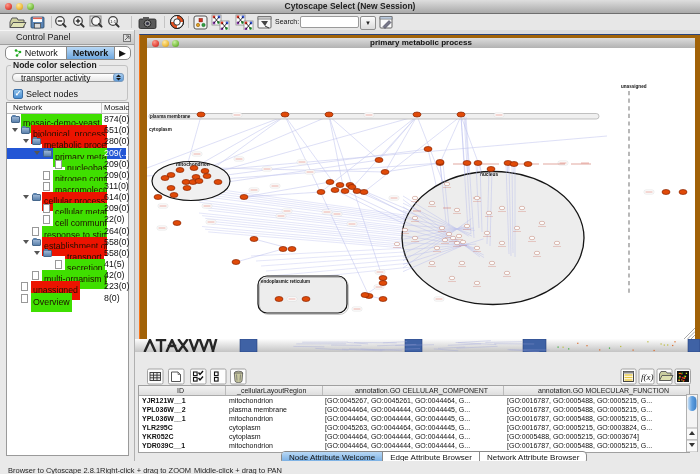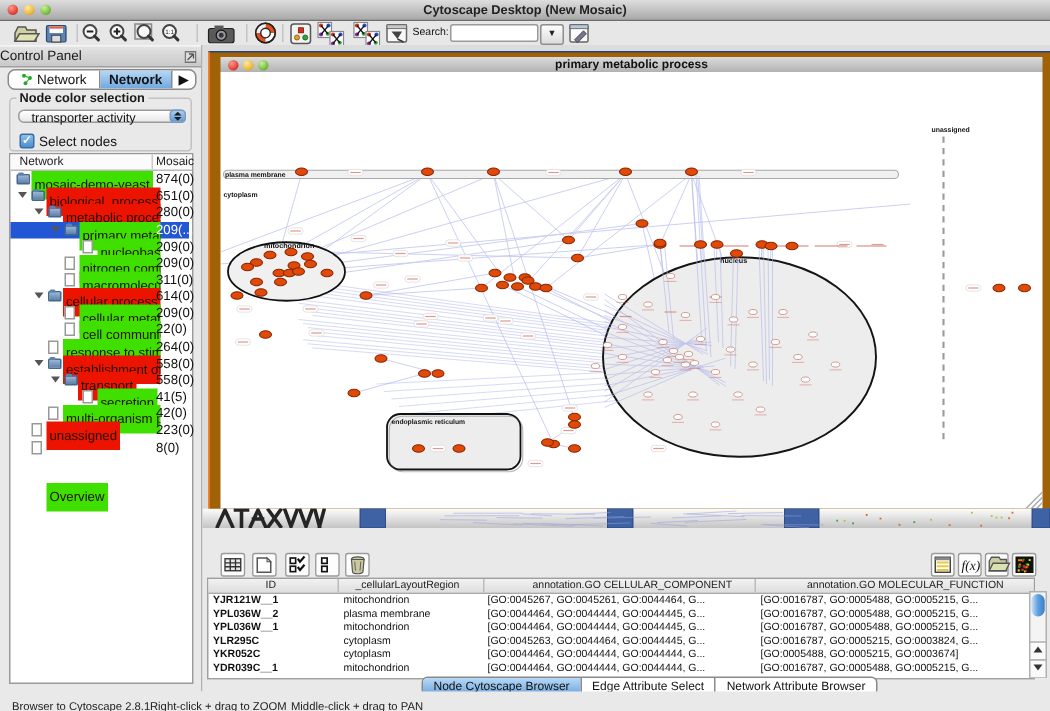--- a/index.html
+++ b/index.html
@@ -9,21 +9,21 @@
 #titlebar{left:0;top:0;width:700px;height:13px;background:linear-gradient(#dedede,#b9b9b9 70%,#a9a9a9);border-bottom:1px solid #6f6f6f;}
 #titlebar .title{width:100%;text-align:center;font-size:8.5px;font-weight:bold;color:#222;line-height:13px;}
 .light{top:3px;width:7px;height:7px;border-radius:50%;}
 #toolbar{left:0;top:14px;width:700px;height:16px;background:#e7e7e7;border-bottom:1px solid #b5b5b5;}
 .tsep{top:16px;width:1px;height:12px;background:#c4c4c4;}
 #searchlbl{left:275px;top:18px;font-size:7px;color:#111;}
 #searchbox{left:300px;top:16px;width:57px;height:10px;background:#fff;border:1px solid #9a9a9a;border-radius:2px;}
 #searchdrop{left:360px;top:16px;width:14px;height:12px;background:linear-gradient(#fdfdfd,#dcdcdc);border:1px solid #8e8e8e;border-radius:2px;font-size:6px;text-align:center;line-height:12px;color:#222;}
 
 #cpanel{left:0;top:30px;width:134px;height:431px;background:#e9e9e9;border-right:1px solid #b0b0b0;}
-.phead{height:13px;background:linear-gradient(#e3e3e3,#c9c9c9);border-top:1px solid #f5f5f5;border-bottom:1px solid #9f9f9f;font-size:9px;color:#1a1a1a;line-height:13px;padding-left:0;position:relative;}
+.phead{height:13px;background:linear-gradient(#e3e3e3,#c9c9c9);border-top:1px solid #f5f5f5;border-bottom:1px solid #9f9f9f;font-size:9px;color:#1a1a1a;line-height:13px;padding-left:16px;position:relative;}
 #tabs{left:5px;top:16px;width:124px;height:12px;border:1px solid #8a8a8a;border-radius:5px;background:#fff;overflow:hidden;display:flex;}
 #tabs .seg{font-size:9px;line-height:12px;text-align:center;color:#111;}
 #segnet{width:60px;border-right:1px solid #8a8a8a;}
 #segmos{width:47px;background:linear-gradient(#b8d8f5,#6fa8e0);font-weight:bold;border-right:1px solid #8a8a8a;}
 #segarr{width:15px;font-size:7px;}
 #groupbox{left:6px;top:35px;width:120px;height:34px;border:1px solid #c2c2c2;border-radius:3px;}
 #grouplbl{left:11px;top:30px;font-size:8.5px;font-weight:bold;color:#1a1a1a;background:#e9e9e9;padding:0 2px;}
 #combo{left:12px;top:43px;width:112px;height:9px;background:linear-gradient(#fff,#e8e8e8);border:1px solid #9a9a9a;border-radius:4px;font-size:8.5px;line-height:9px;padding-left:8px;color:#111;box-sizing:border-box;}
 #combobtn{left:113px;top:43px;width:11px;height:9px;background:linear-gradient(#a8cdf0,#5f9bd8);border:1px solid #7a9cc0;border-radius:3px;box-sizing:border-box;}
 #checkbox{left:13px;top:59px;width:8px;height:8px;background:linear-gradient(#8ec0ea,#4a8ed2);border:1px solid #3a6ea5;border-radius:2px;color:#fff;font-size:8px;line-height:8px;text-align:center;font-weight:bold;}
@@ -59,21 +59,21 @@
 .drow b{font-size:7px;}
 #dtabs{position:absolute;left:146px;top:99px;height:11px;border:1px solid #8a8a8a;border-radius:4px;background:#fff;display:flex;overflow:hidden;}
 #dtabs .seg{font-size:8px;line-height:11px;padding:0 7px;color:#111;}
 
 #status{left:0;top:461px;width:700px;height:13px;background:#e9e9e9;font-size:7.5px;color:#222;}
 </style>
 </head>
 <body>
 
 <div class="abs" id="titlebar">
-    <div class="title">Cytoscape Desktop (New Mosaic)</div>
+    <div class="title">Cytoscape Select (New Session)</div>
   </div>
 <div class="abs light" style="left:5px;background:radial-gradient(circle at 35% 30%,#ff9a8a,#e2463c 60%,#b02318);"></div>
 <div class="abs light" style="left:16px;background:radial-gradient(circle at 35% 30%,#ffe9a0,#eebb3c 60%,#c08a10);"></div>
 <div class="abs light" style="left:27px;background:radial-gradient(circle at 35% 30%,#c8f0a0,#7cc043 60%,#4a8a1a);"></div>
 
 <div class="abs" id="toolbar"></div>
 <svg width="700" height="18" viewBox="0 0 700 18" style="position:absolute;left:0;top:13px">
 <g>
       <path d="M10 9 L12 5 L17 5 L18 7 L24 7 L24 14.5 L10 14.5 Z" fill="#cfd1a0" stroke="#555" stroke-width="1"></path>
       <path d="M10 14.5 L13 9.5 L26 9.5 L23 14.5 Z" fill="#e0e2b4" stroke="#555" stroke-width="1"></path>
@@ -276,41 +276,41 @@
         </div>
 <div class="trow" style="top:133.8px;">
           <span class="arr" style="left:16px;"></span>
           <span class="folder" style="left:25px;"></span>
           <span class="lbl rbg" style="left:35px;max-width:61px;overflow:hidden;">establishment of lo</span>
           <span class="cnt" style="">558(0)</span>
         </div>
 <div class="trow" style="top:144.9px;">
           <span class="arr" style="left:27px;"></span>
           <span class="folder" style="left:36px;"></span>
-          <span class="lbl rbg" style="left:45px;max-width:50px;overflow:hidden;">transport</span>
+          <span class="lbl rbg" style="left:58px;max-width:50px;overflow:hidden;">transport</span>
           <span class="cnt" style="">558(0)</span>
         </div>
 <div class="trow" style="top:156.1px;">
           <span class="file" style="left:48px;"></span>
           <span class="lbl gbg" style="left:58px;max-width:38px;overflow:hidden;">secretion</span>
           <span class="cnt" style="">41(5)</span>
         </div>
 <div class="trow" style="top:167.2px;">
           <span class="file" style="left:25px;"></span>
           <span class="lbl gbg" style="left:35px;max-width:61px;overflow:hidden;">multi-organism pro</span>
           <span class="cnt" style="">42(0)</span>
         </div>
 <div class="trow" style="top:178.4px;">
           <span class="file" style="left:14px;"></span>
           <span class="lbl rbg" style="left:24px;max-width:72px;overflow:hidden;">unassigned</span>
           <span class="cnt" style="">223(0)</span>
         </div>
 <div class="trow" style="top:189.6px;">
           <span class="file" style="left:14px;"></span>
-          <span class="lbl gbg" style="left:24px;max-width:72px;overflow:hidden;margin-top:29px;">Overview</span>
+          <span class="lbl gbg" style="left:24px;max-width:72px;overflow:hidden;">Overview</span>
           <span class="cnt" style="">8(0)</span>
         </div>
 
     </div>
   </div>
 </div>
 
 <div class="abs" id="desktop">
   <div id="iframe">
     <div id="ititle">
@@ -845,22 +845,22 @@
           <stop offset="0.5" stop-color="#5e9fe0"></stop>
           <stop offset="1" stop-color="#3d7fc4"></stop>
         </linearGradient>
       </defs>
 <rect x="0.5" y="34" width="11" height="12" fill="#fafafa" stroke="#b0b0b0"></rect>
 <path d="M6 37 L9 41 L3 41 Z" fill="#333"></path>
 <rect x="0.5" y="46" width="11" height="12" fill="#fafafa" stroke="#b0b0b0"></rect>
 <path d="M3 49 L9 49 L6 53 Z" fill="#333"></path>
 </svg>
   <div id="dtabs">
-    <div class="seg" style="background:linear-gradient(#b8d8f5,#6fa8e0);border-right:1px solid #8a8a8a;">Node Cytoscape Browser</div>
-    <div class="seg" style="border-right:1px solid #8a8a8a;">Edge Attribute Select</div>
+    <div class="seg" style="background:linear-gradient(#b8d8f5,#6fa8e0);border-right:1px solid #8a8a8a;">Node Attribute Welcome</div>
+    <div class="seg" style="border-right:1px solid #8a8a8a;">Edge Attribute Browser</div>
     <div class="seg">Network Attribute Browser</div>
   </div>
 </div>
 
 <div class="abs" id="status">
   <span class="abs" style="left:8px;top:5px">Browser to Cytoscape 2.8.1</span>
   <span class="abs" style="left:100px;top:5px">Right-click + drag to ZOOM</span>
   <span class="abs" style="left:194px;top:5px">Middle-click + drag to PAN</span>
 </div>
 

